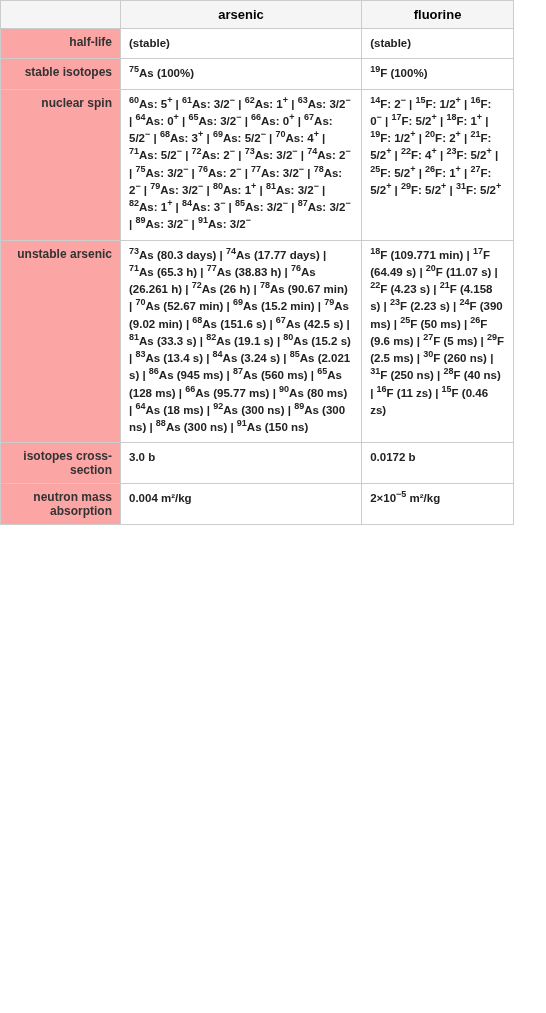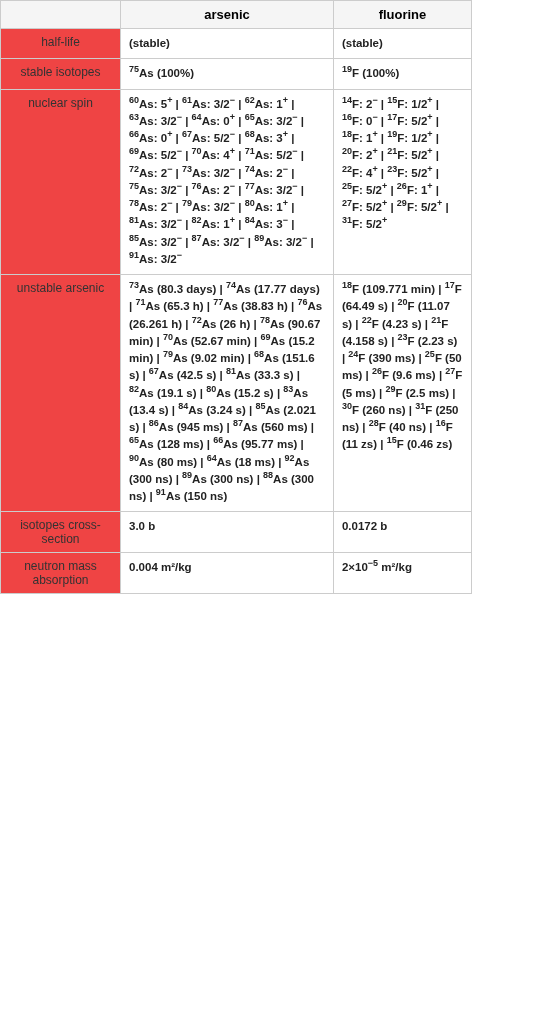--- a/index.html
+++ b/index.html
@@ -3,41 +3,41 @@
   <meta charset="utf-8">
   <style>
     * { box-sizing: border-box; margin: 0; padding: 0; }
     body {
       font-family: Arial, sans-serif;
       font-size: 12px;
       background: #fff;
       width: 546px;
     }
     table {
-      width: 472px;
+      width: 514px;
       border-collapse: collapse;
     }
     td, th {
       border: 1px solid #ccc;
       padding: 6px 8px;
       vertical-align: top;
     }
     th {
       text-align: center;
       background: #f5f5f5;
       font-weight: bold;
       font-size: 13px;
     }
     .row-label {
-      background: #ef4444;
-      font-weight: normal;
+      background: #fca5a5;
+      font-weight: bold;
       font-size: 12px;
       color: #333;
       width: 120px;
-      text-align: center;
+      text-align: right;
     }
     .content-cell {
       font-size: 11.5px;
       line-height: 1.5;
       color: #222;
       font-weight: bold;
     }
     sup {
       font-size: 9px;
       vertical-align: super;

